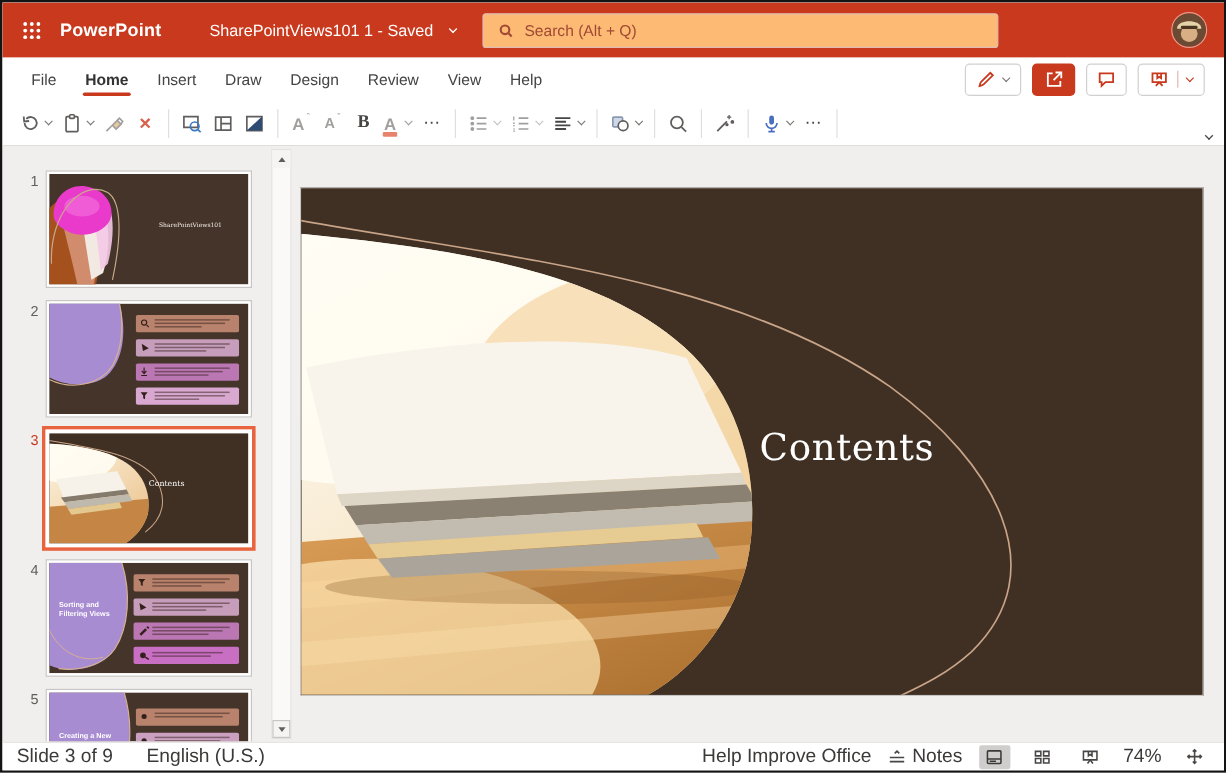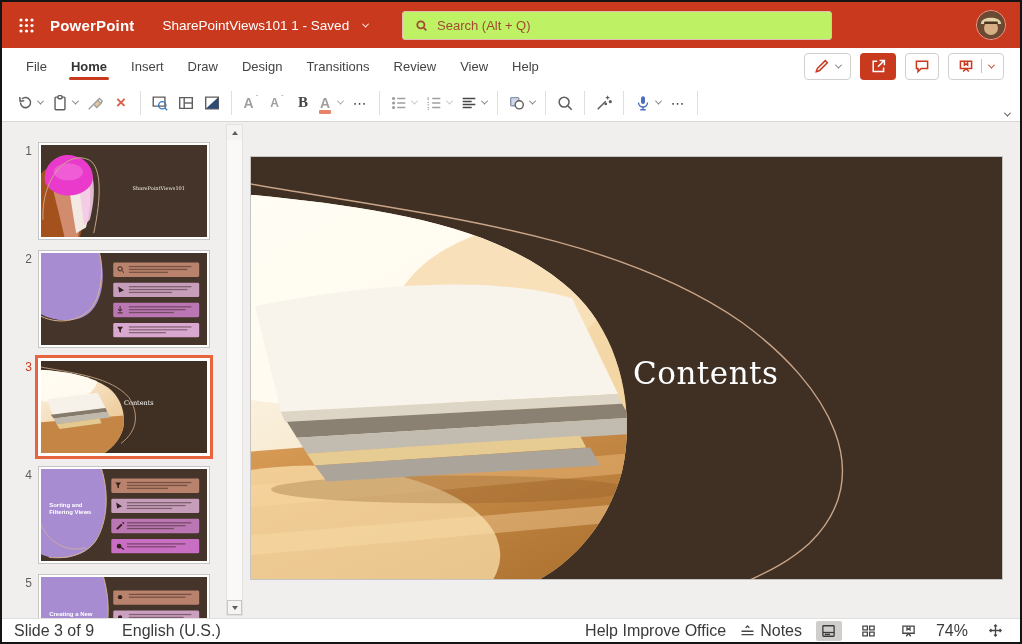--- a/index.html
+++ b/index.html
@@ -2,25 +2,25 @@
 <html><head>
 <meta charset="utf-8">
 <style>
   * { margin:0; padding:0; box-sizing:border-box; font-family:"Liberation Sans","DejaVu Sans",sans-serif; }
   body { background:#888; }
   .window { position:relative; width:1022px; height:644px; background:#fff; border:2px solid #141414; overflow:hidden; }
 
   
   .topbar { position:absolute; left:0; top:0; right:0; height:46px; background:#C8391E; display:flex; align-items:center; }
   .waffle { width:48px; height:46px; display:flex; align-items:center; justify-content:center; cursor:pointer; }
-  .appname { color:#fff; font-weight:bold; font-size:15px; margin-right:28px; letter-spacing:.2px; }
+  .appname { color:#fff; font-weight:bold; font-size:15px; margin-right:40px; letter-spacing:.2px; }
   .doctitle { color:#fff; font-size:13.5px; display:flex; align-items:center; gap:14px; cursor:pointer; }
   .chev { display:inline-block; width:5px; height:5px; border-right:1.3px solid currentColor; border-bottom:1.3px solid currentColor; transform:rotate(45deg) translate(-1px,-1px); }
   .doctitle .chev { color:#fff; }
-  .searchbox { position:absolute; left:400px; top:9px; width:430px; height:29px; background:#bef264; border:1px solid #E3BCB2; border-radius:3px; display:flex; align-items:center; gap:9px; padding:0 12px; color:#A04A33; font-size:13px; cursor:text; }
+  .searchbox { position:absolute; left:400px; top:9px; width:430px; height:29px; background:#fdba74; border:1px solid #E3BCB2; border-radius:3px; display:flex; align-items:center; gap:9px; padding:0 12px; color:#A04A33; font-size:13px; cursor:text; }
   .avatar { position:absolute; right:14px; top:8px; width:30px; height:30px; border-radius:50%; overflow:hidden; cursor:pointer; border:1px solid rgba(255,255,255,.5); }
 
   
   .menubar { position:absolute; left:0; top:46px; right:0; height:36px; background:#fff; display:flex; align-items:center; padding:0 12px; font-size:13px; color:#444; }
   .menu-item { padding:12px 12px; height:36px; display:flex; align-items:center; cursor:pointer; white-space:nowrap; position:relative; }
   .menu-item.active { font-weight:bold; color:#333; }
   .menu-item.active::after { content:""; position:absolute; left:10px; right:10px; bottom:4px; height:3px; background:#C8391E; border-radius:2px; }
   .menu-right { margin-left:auto; display:flex; align-items:center; gap:9px; padding-right:4px; }
   .btn-outline { height:27px; border:1px solid #D2D0CE; border-radius:4px; background:#fff; display:flex; align-items:center; gap:7px; padding:0 9px; color:#C8391E; cursor:pointer; }
   .btn-share { width:36px; height:27px; background:#C8391E; border-radius:4px; display:flex; align-items:center; justify-content:center; cursor:pointer; }
@@ -114,21 +114,20 @@
       </svg>
     </div>
   </div>
 
   <div class="menubar">
     <div class="menu-item">File</div>
     <div class="menu-item active">Home</div>
     <div class="menu-item">Insert</div>
     <div class="menu-item">Draw</div>
     <div class="menu-item">Design</div>
-    <div class="menu-item">Transitions</div>
     <div class="menu-item">Review</div>
     <div class="menu-item">View</div>
     <div class="menu-item">Help</div>
 
     <div class="menu-right">
       <div class="btn-outline">
         <svg class="ic" style="width:15px;height:15px" viewBox="0 0 20 20" fill="none" stroke="#C8391E" stroke-width="1.5">
             <path d="M3,17 c0,0 .8,-3.6 1.8,-4.6 L15,2.2 l2.8,2.8 L7.6,15.2 C6.6,16.2 3,17 3,17 Z"></path>
           </svg>
         <span class="chev" style="color:#7A7874"></span>

